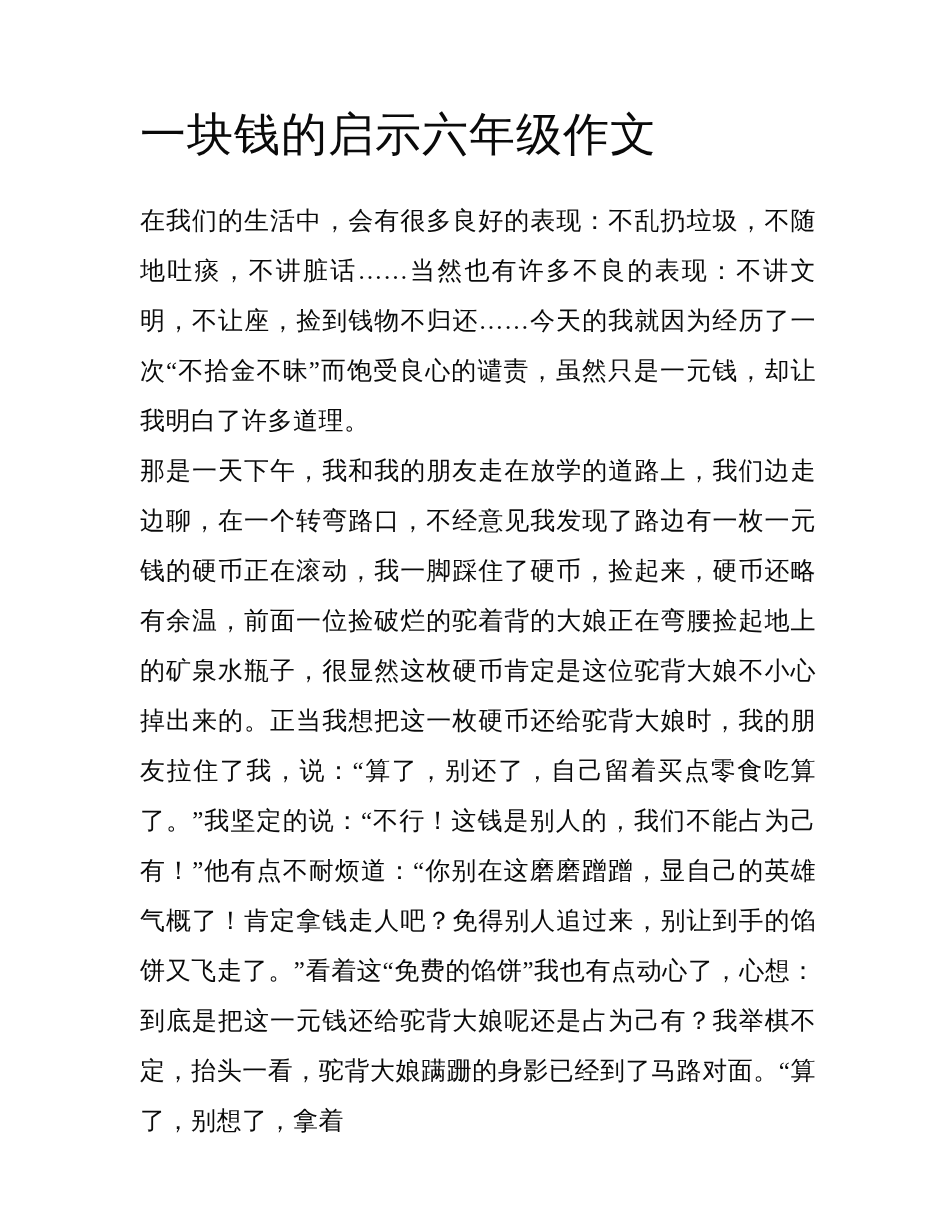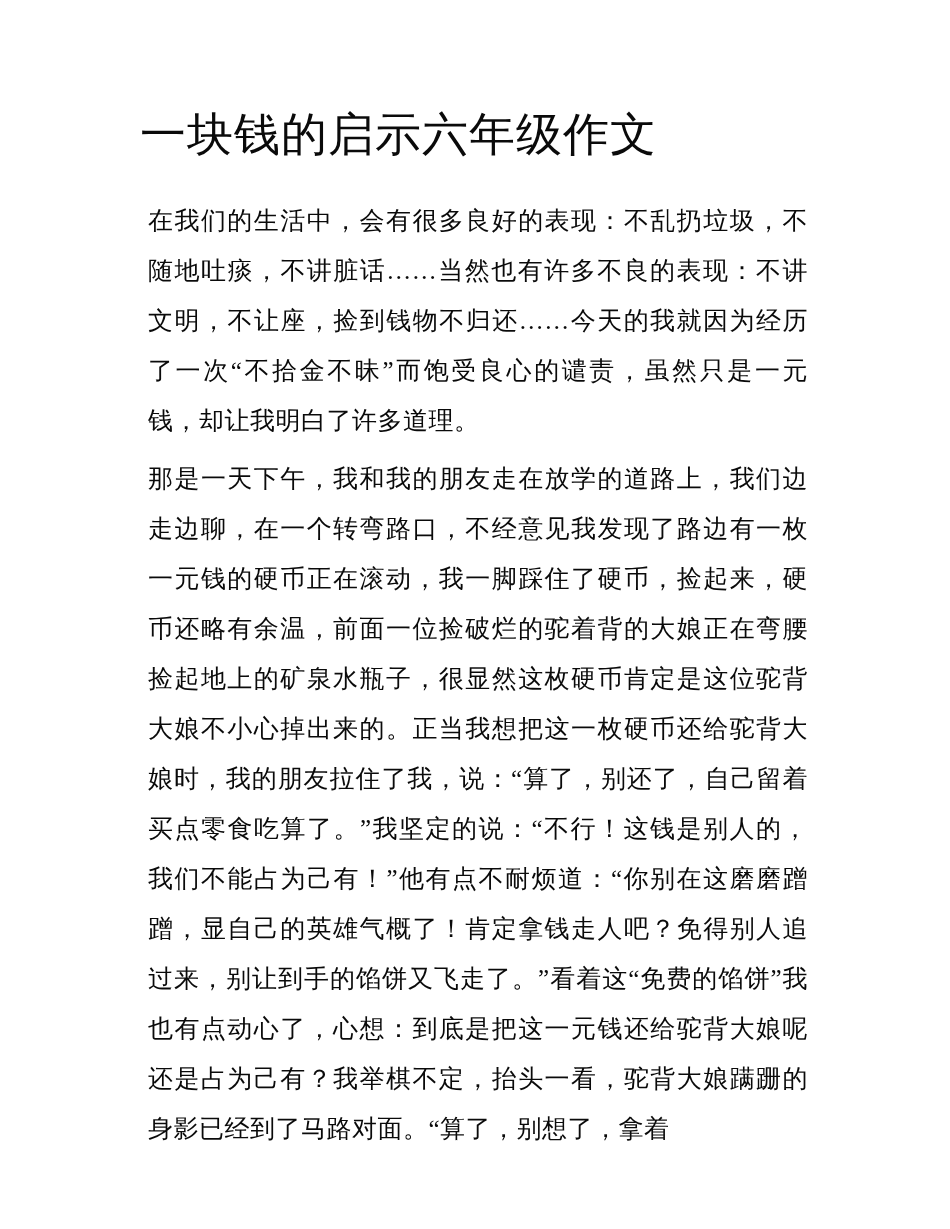--- a/index.html
+++ b/index.html
@@ -23,21 +23,21 @@
     font-size: 46px;
     font-weight: 400;
     line-height: 1.25;
     margin: 0 0 32px 0;
     letter-spacing: 1px;
     white-space: nowrap;
   }
   .doc-body p {
     font-size: 25px;
     line-height: 50px;
-    margin: 8px;
+    margin: 0;
     text-align: justify;
     letter-spacing: 0.5px;
   }
 </style>
 </head>
 <body>
 
 <div class="page">
   <h1 class="doc-title">一块钱的启示六年级作文</h1>
   <div class="doc-body">

